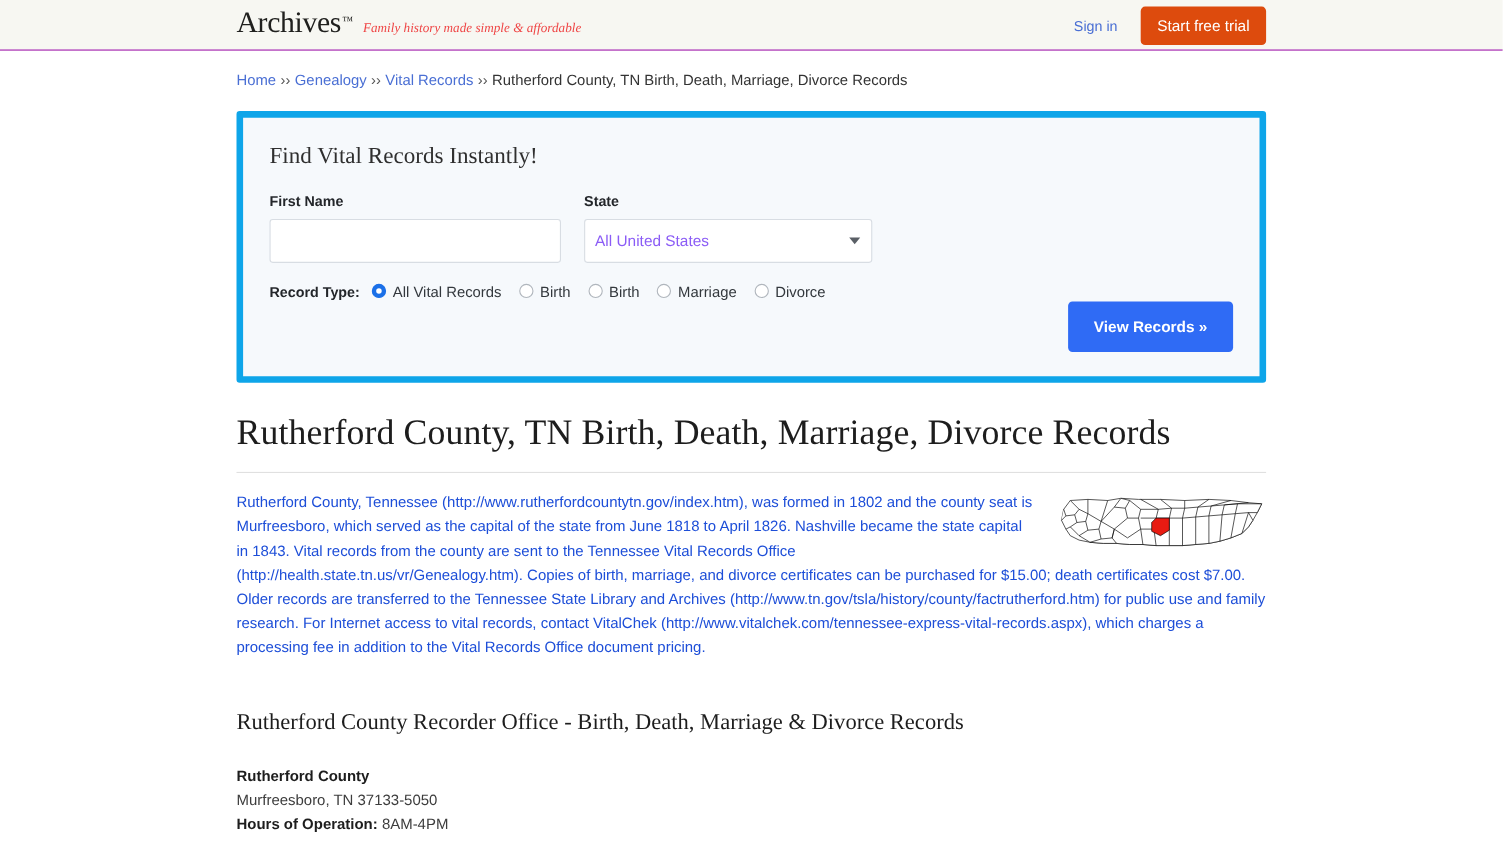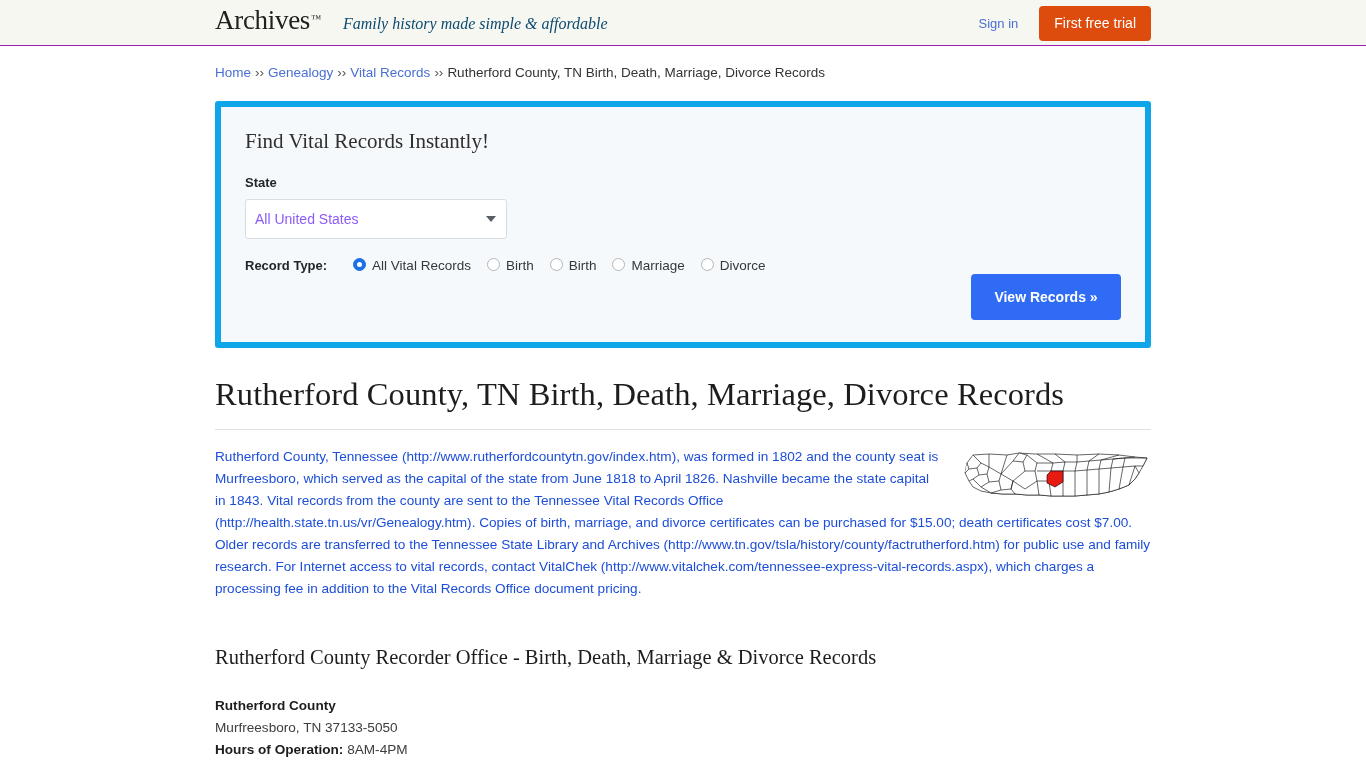--- a/index.html
+++ b/index.html
@@ -47,23 +47,23 @@
     font-size: 10px;
     color: #20201e;
     vertical-align: super;
     margin-left: 1px;
     position: relative;
     top: -7px;
   }
   .tagline {
     font-family: "Liberation Serif", serif;
     font-style: italic;
-    font-size: 16px;
-    color: #0c4a6e;
-    margin-left: 22px;
+    font-size: 12px;
+    color: #ef4444;
+    margin-left: 9px;
     white-space: nowrap;
   }
   .header-right {
     position: absolute;
     right: 0;
     top: 6px;
     display: flex;
     align-items: center;
   }
   .signin-link {
@@ -198,21 +198,21 @@
   
   .record-row {
     display: flex;
     align-items: center;
     margin-top: 19px;
     font-size: 13.5px;
   }
   .record-label {
     font-weight: bold;
     color: #23262a;
-    margin-right: 26px;
+    margin-right: 11px;
     font-size: 13px;
   }
   .radio-item {
     display: flex;
     margin-right: 16px;
     cursor: pointer;
     color: #33383d;
   }
   .radio-dot {
     width: 13px;
@@ -312,35 +312,39 @@
 
 <div class="site-header">
   <div class="header-inner">
     <div class="logo-wrap">
       <span class="logo-text">Archives</span>
         <span class="logo-tm">™</span>
       <span class="tagline">Family history made simple &amp; affordable</span>
     </div>
     <div class="header-right">
       <a class="signin-link">Sign in</a>
-      <button class="trial-btn">First free trial</button>
+      <button class="trial-btn">Start free trial</button>
     </div>
   </div>
 </div>
 
 <div class="page">
 
   <div class="breadcrumb">
     <a>Home</a><span class="bc-sep">››</span><a>Genealogy</a><span class="bc-sep">››</span><a>Vital Records</a><span class="bc-sep">››</span><span class="bc-current">Rutherford County, TN Birth, Death, Marriage, Divorce Records</span>
   </div>
 
   <div class="search-panel">
     <h2 class="panel-title">Find Vital Records Instantly!</h2>
 
     <div class="fields-row">
+      <div class="field-col first">
+        <label class="field-label">First Name</label>
+        <input class="text-input" type="text" placeholder="" style="">
+      </div>
       <div class="field-col state">
         <label class="field-label">State</label>
         <div class="select-wrap">
           <div class="select-box">All United States</div>
           <span class="select-caret"></span>
         </div>
       </div>
     </div>
 
     <div class="record-row">

